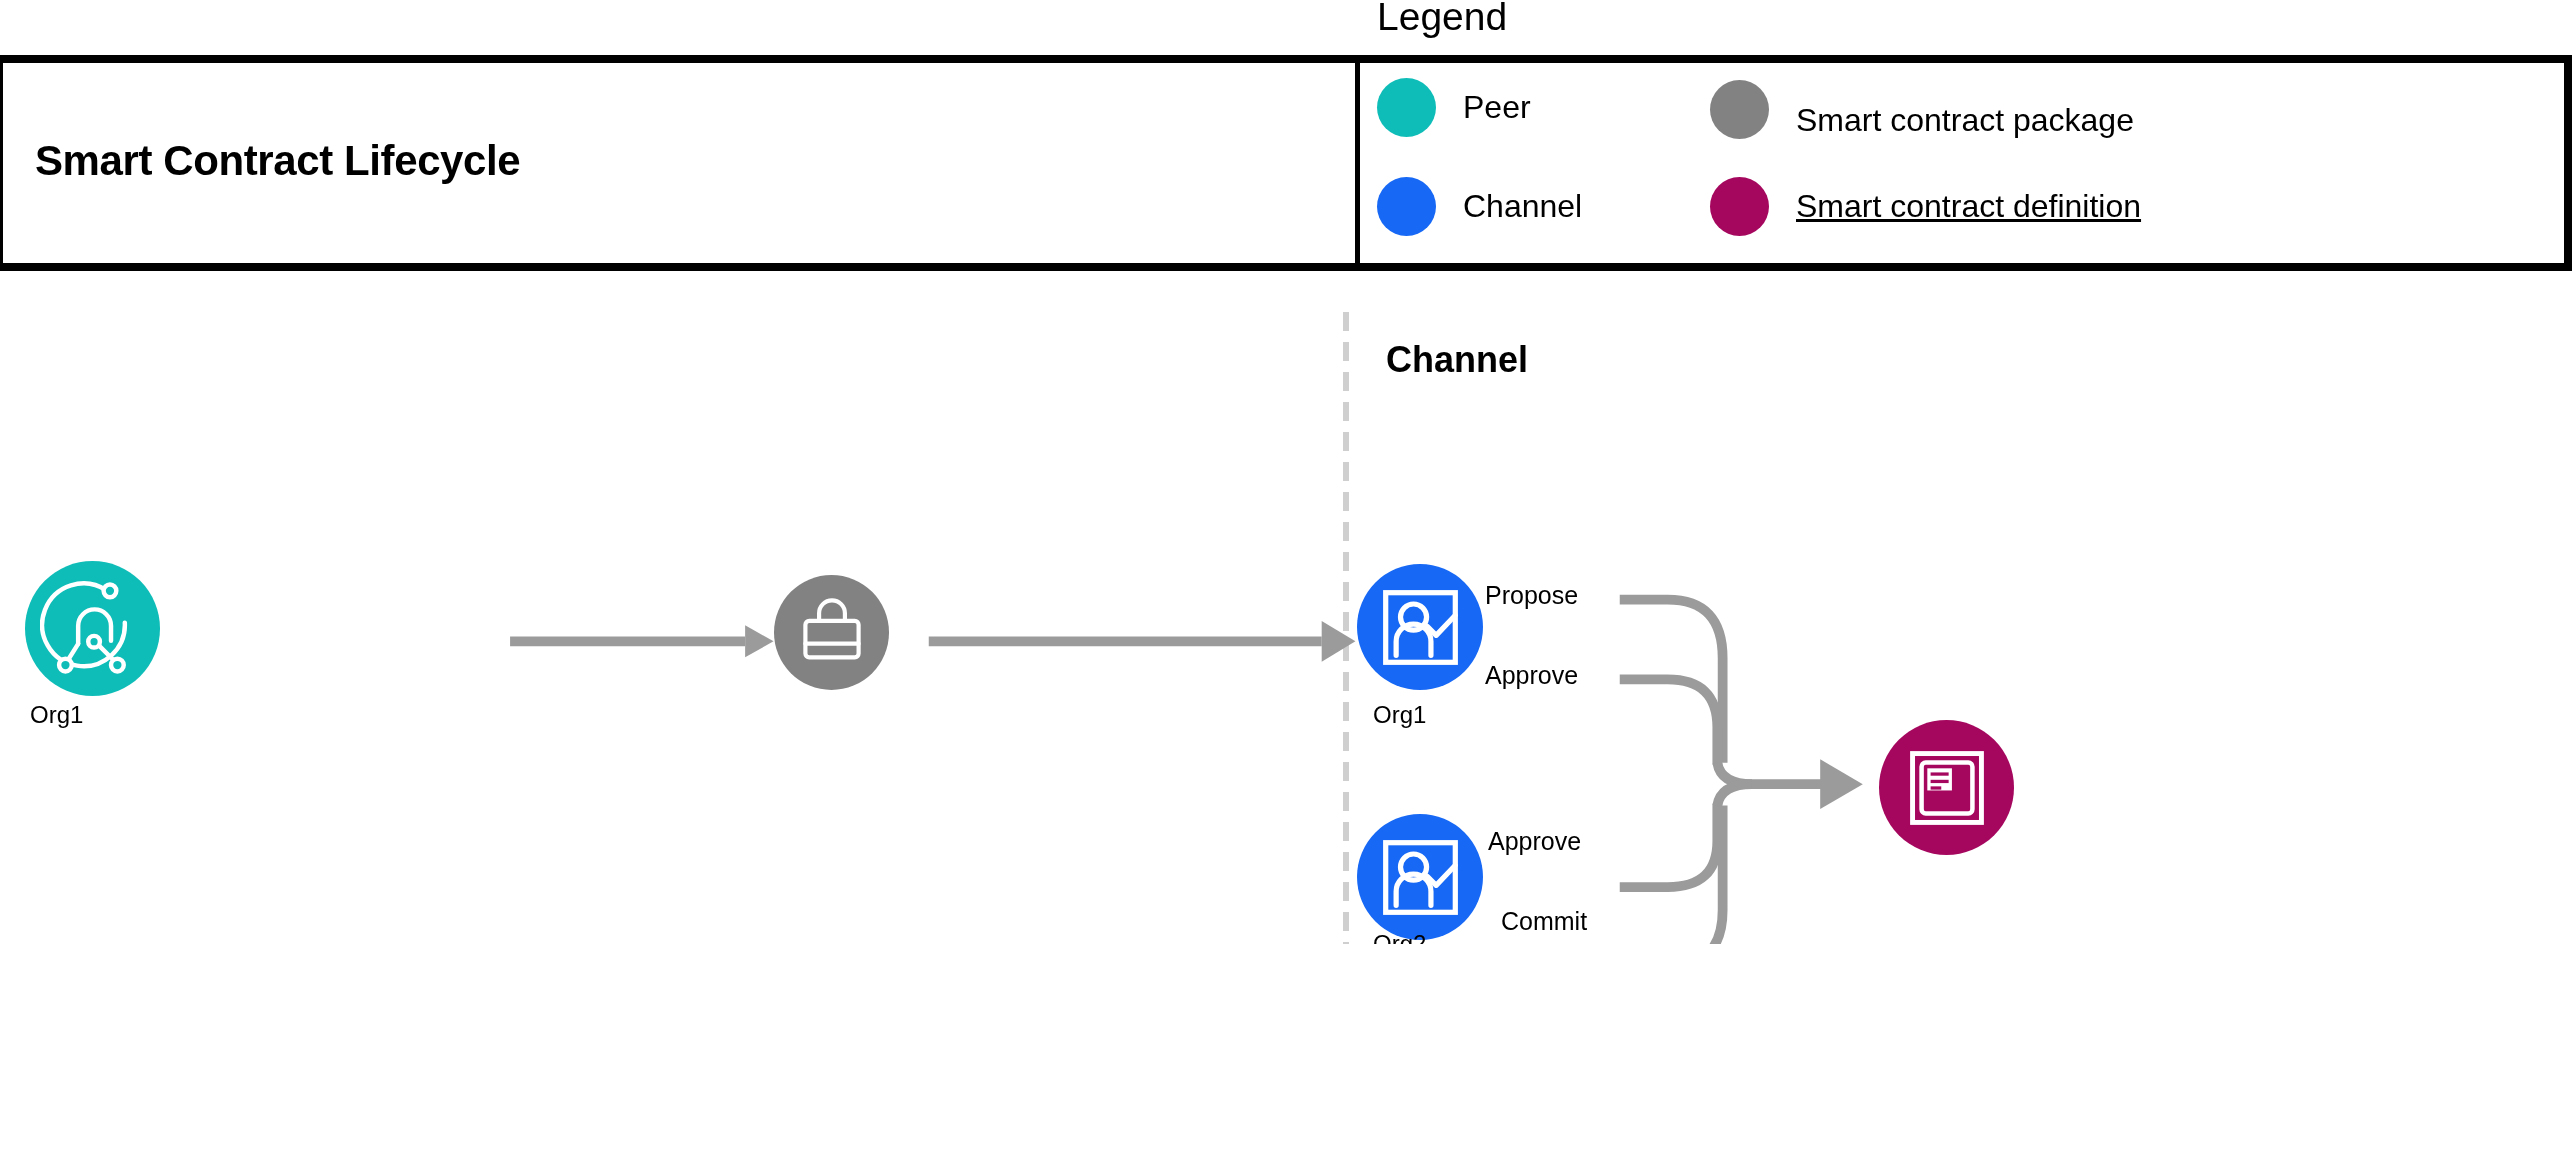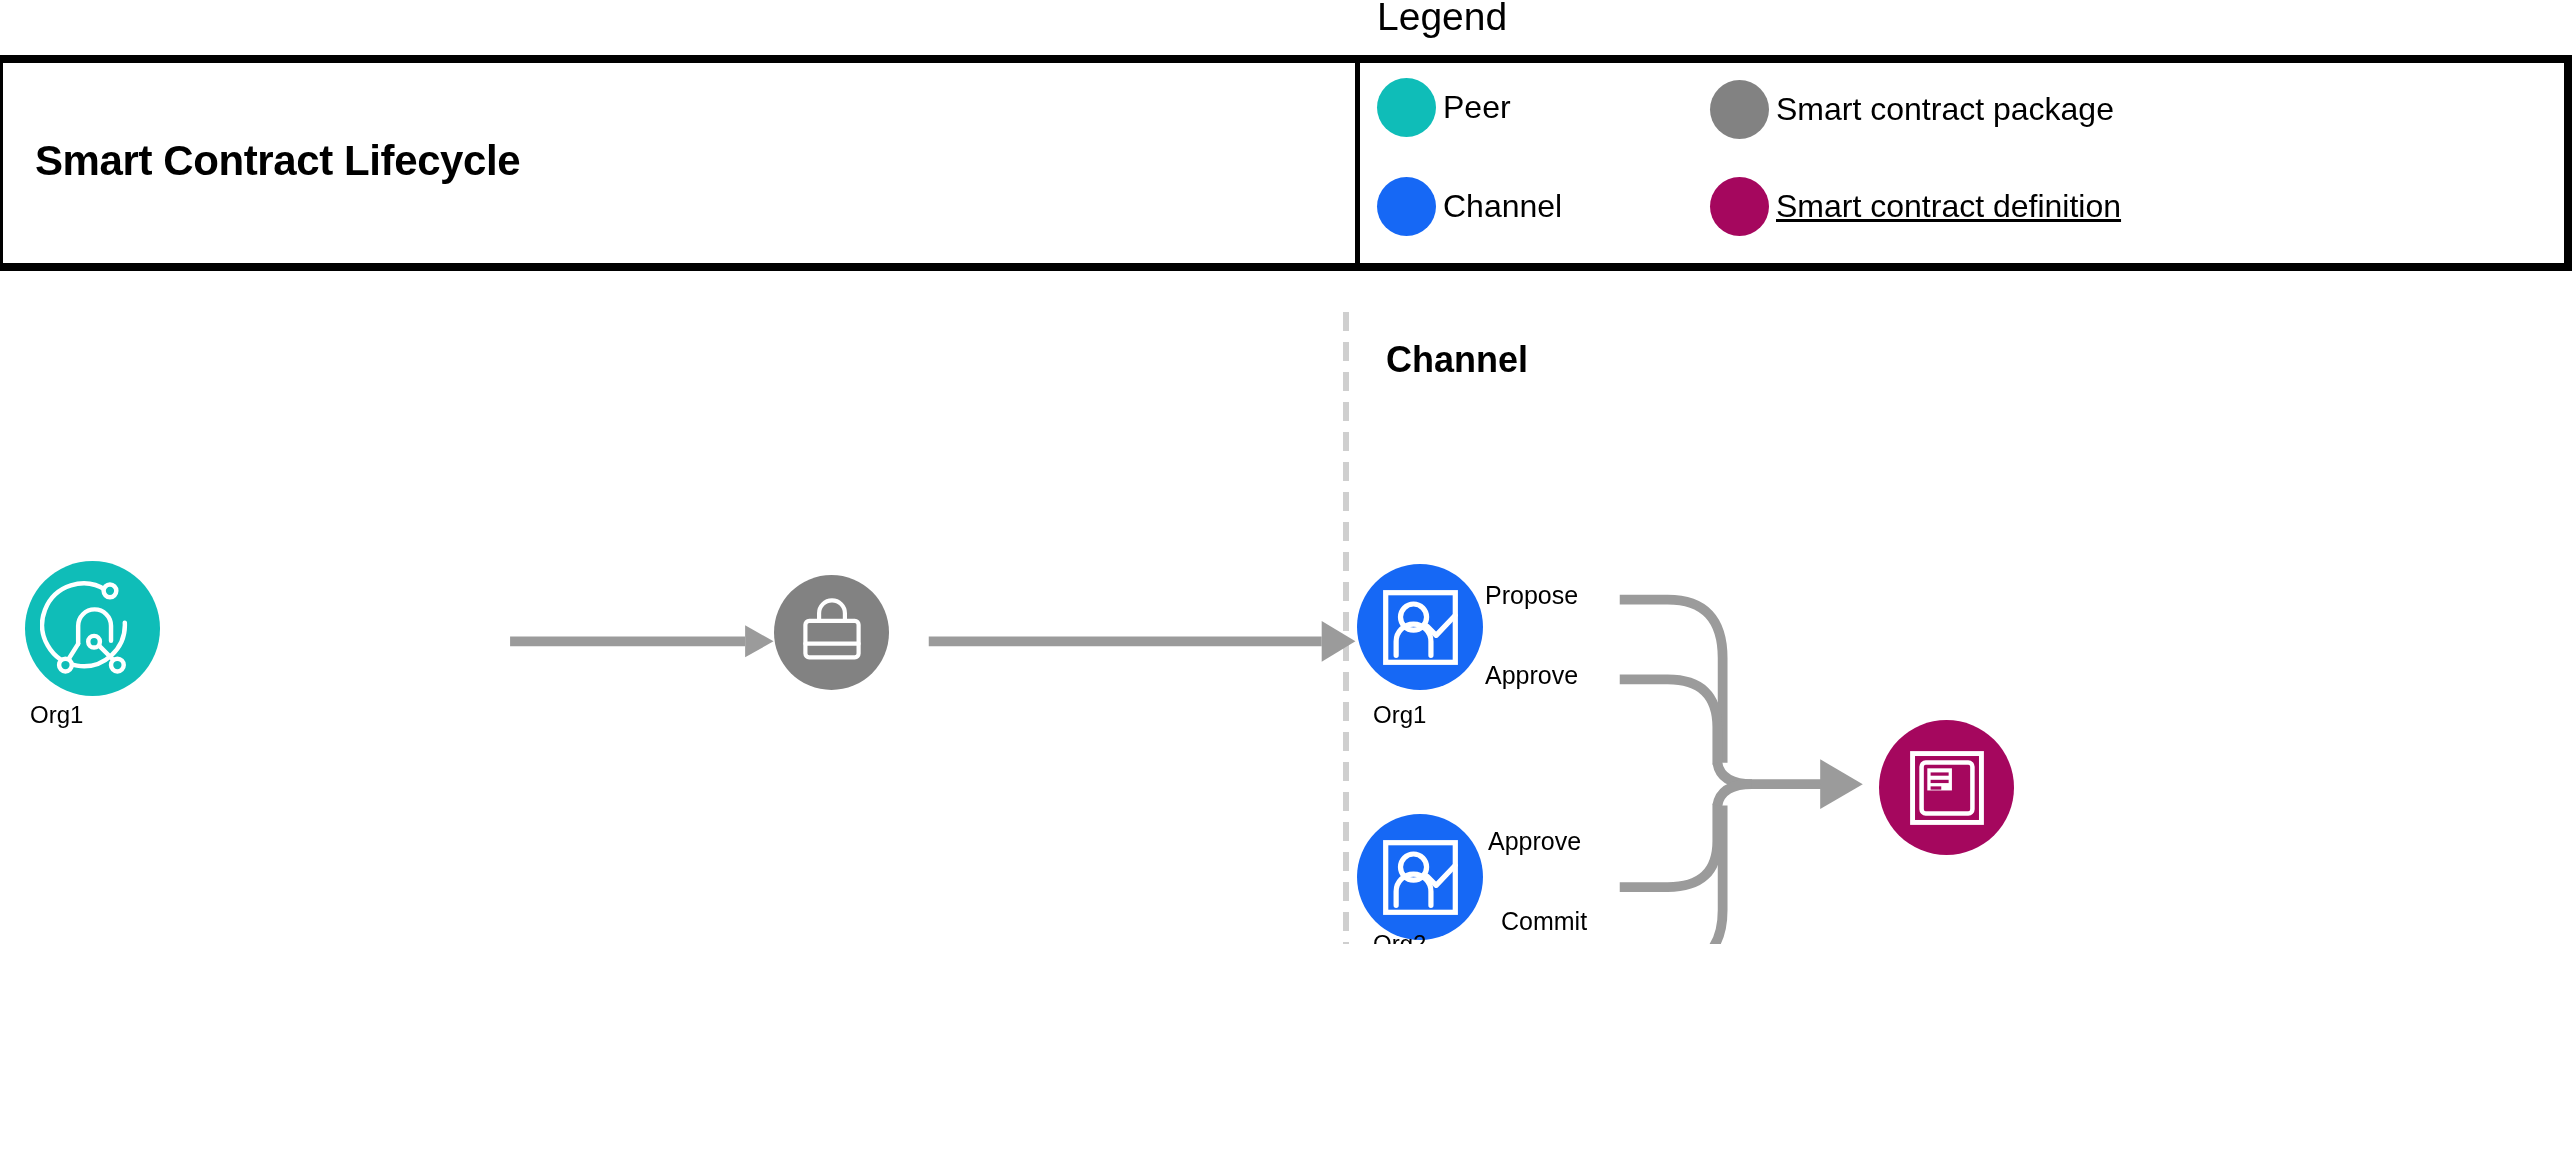--- a/index.html
+++ b/index.html
@@ -60,37 +60,37 @@
     font-family: "Liberation Sans Narrow", "Liberation Sans", sans-serif;
     font-stretch: condensed;
     white-space: nowrap;
     letter-spacing: -0.4px;
   }
 
   .legend-item {
     position: absolute;
     display: flex;
     align-items: center;
-    gap: 7px;
+    gap: 27px;
     white-space: nowrap;
   }
   .legend-swatch {
     width: 59px;
     height: 59px;
     border-radius: 50%;
     flex: 0 0 auto;
   }
   .legend-label {
     font-size: 32px;
     color: #000000;
     font-family: "Liberation Sans", sans-serif;
   }
   #legend-item-0 { left: 1377px; top: 78px; }
   #legend-item-1 { left: 1377px; top: 177px; }
-  #legend-item-2 { left: 1710px; top: 80px; }
+  #legend-item-2 { left: 1710px; top: 80px; align-items: flex-end; }
   #legend-item-3 { left: 1710px; top: 177px; text-decoration: underline; }
 
   
   #channel-divider {
     position: absolute;
     left: 1343px;
     top: 312px;
     width: 6.2px;
     height: 850px;
     background: repeating-linear-gradient(

